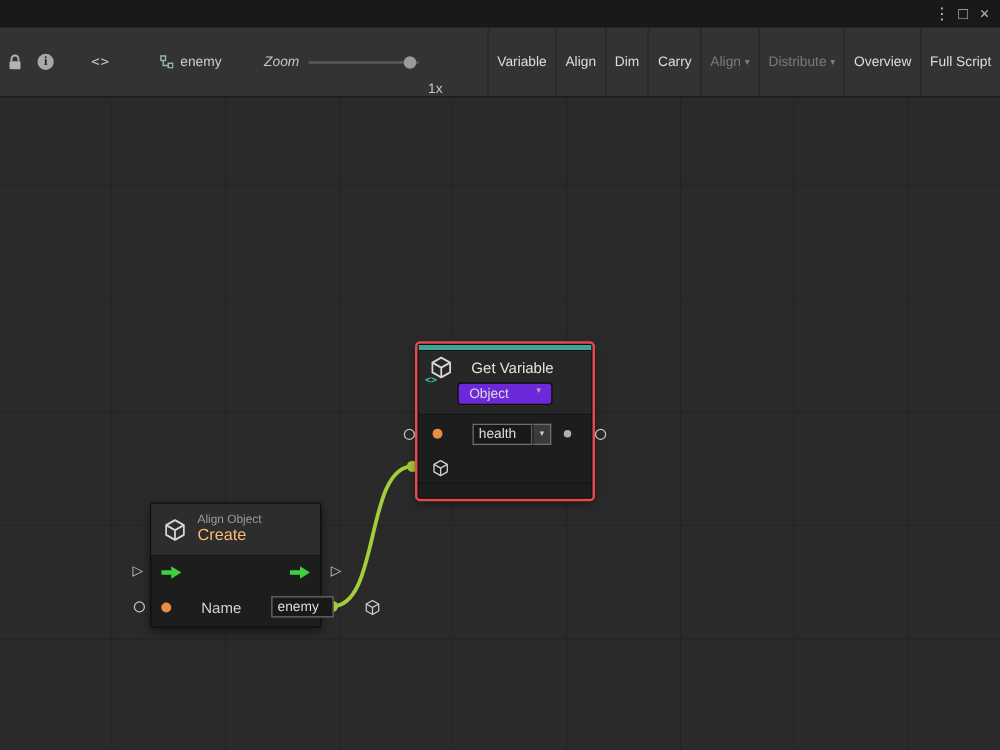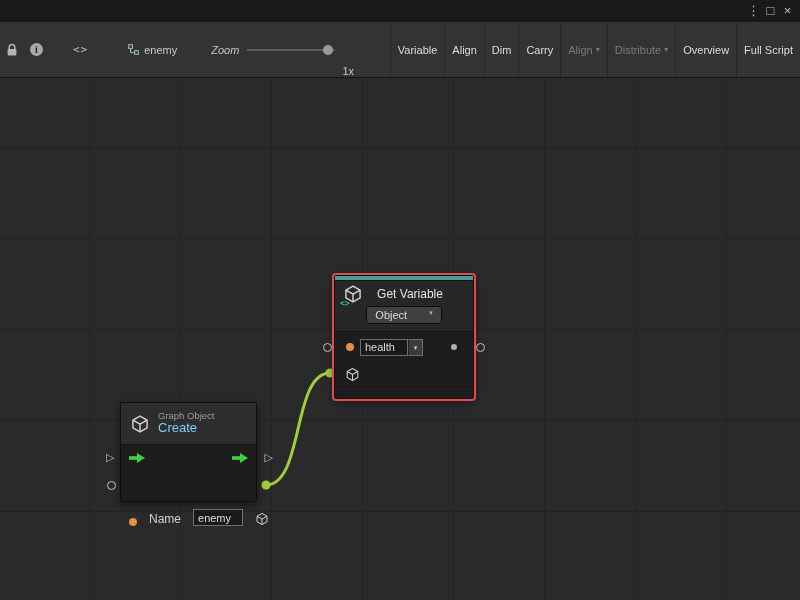--- a/index.html
+++ b/index.html
@@ -65,45 +65,45 @@
   .node-getvar.selected{box-shadow:0 0 0 2px #e5484d,0 3px 9px rgba(0,0,0,.5);}
   .teal-bar{height:5px;background:#3fa396;border-bottom:1px solid #111;}
   .gv-header{height:25px;display:flex;align-items:center;gap:4px;padding:0 8px;background:#272727;}
   .icon-wrap{position:relative;width:20px;height:20px;color:#d6d6d6;flex:0 0 20px;}
   .icon-wrap svg{width:20px;height:20px;}
   .icon-code{position:absolute;left:-3px;bottom:-4px;color:#35c4a7;font-size:8px;font-weight:bold;
              font-family:"DejaVu Sans Mono",monospace;letter-spacing:0;}
   .gv-title{flex:1;text-align:center;font-size:12px;color:#e3e3e3;padding-right:12px;}
   .gv-dropdown-row{height:26px;display:flex;align-items:flex-start;justify-content:center;
                    background:#272727;border-bottom:1px solid #141414;}
-  .dropdown{display:inline-flex;align-items:flex-start;gap:22px;background:#404040;
+  .dropdown{display:inline-flex;align-items:flex-start;gap:22px;background:#6d28d9;
             border:1px solid #0c0c0c;border-radius:3px;padding:2px 8px;font-size:11px;color:#dcdcdc;}
   .dropdown .caret{font-size:7px;color:#b0b0b0;}
   .gv-value-row{height:30px;display:flex;align-items:center;gap:5px;padding:0 16px 0 11px;}
-  .field-combo{display:inline-flex;height:17px;margin-left:1px;}
+  .field-combo{display:inline-flex;height:17px;margin-left:19px;}
   .field-gv{width:48px;}
   .field-caret{width:15px;display:flex;align-items:center;justify-content:center;background:#3b3b3b;
                border:1px solid #6f6f6f;border-left:1px solid #232323;color:#ccc;font-size:7px;}
   .gv-cube-row{height:24px;display:flex;align-items:center;padding:0 10px;}
   .cube16{width:15px;height:15px;color:#cfcfcf;}
   .gv-footer{height:13px;border-top:1px solid #141414;}
   .gv-port-left{left:-12px;top:67px;}
   .gv-port-right{right:-12px;top:67px;}
 
   
   .node-create{left:120px;top:324px;width:137px;height:100px;}
   .co-header{height:42px;display:flex;align-items:center;gap:8px;padding:0 9px;
              background:#2d2d2d;border-bottom:1px solid #141414;}
   .cube20{width:20px;height:20px;color:#d6d6d6;flex:0 0 20px;}
   .co-titles{display:flex;flex-direction:column;line-height:1.15;}
   .co-cat{font-size:9.5px;color:#9c9c9c;}
-  .co-title{font-size:13px;color:#7dd3fc;}
+  .co-title{font-size:13px;color:#fdba74;}
   .co-flow-row{height:26px;display:flex;align-items:center;justify-content:space-between;padding:0 8px;}
   .flow-arrow{width:16px;height:10px;color:#3fd13f;}
-  .co-value-row{height:29px;display:flex;align-items:flex-end;gap:12px;padding:0 8px;margin-top:26px;}
+  .co-value-row{height:29px;display:flex;align-items:center;gap:24px;padding:0 8px;}
   .co-name-label{font-size:12px;color:#d2d2d2;}
   .field-co{width:50px;}
   .cube14{width:14px;height:14px;color:#cfcfcf;margin-left:auto;flex:0 0 14px;}
   .co-port-tri-left{left:-15px;top:49px;}
   .co-port-tri-right{right:-17px;top:49px;}
   .co-port-circ-left{left:-14px;top:78px;}
 </style>
 </head>
 <body>
 
@@ -234,21 +234,21 @@
       <span class="port circle gv-port-left"></span>
       <span class="port circle gv-port-right"></span>
     </div>
 
     <div class="node node-create">
       <div class="co-header">
         <svg class="cube20">
             <use href="#cube"></use>
           </svg>
         <span class="co-titles">
-          <span class="co-cat">Graph Object</span>
+          <span class="co-cat">Align Object</span>
           <span class="co-title">Create</span>
         </span>
       </div>
       <div class="co-flow-row">
         <svg class="flow-arrow">
             <use href="#arrow"></use>
           </svg>
         <svg class="flow-arrow">
             <use href="#arrow"></use>
           </svg>

